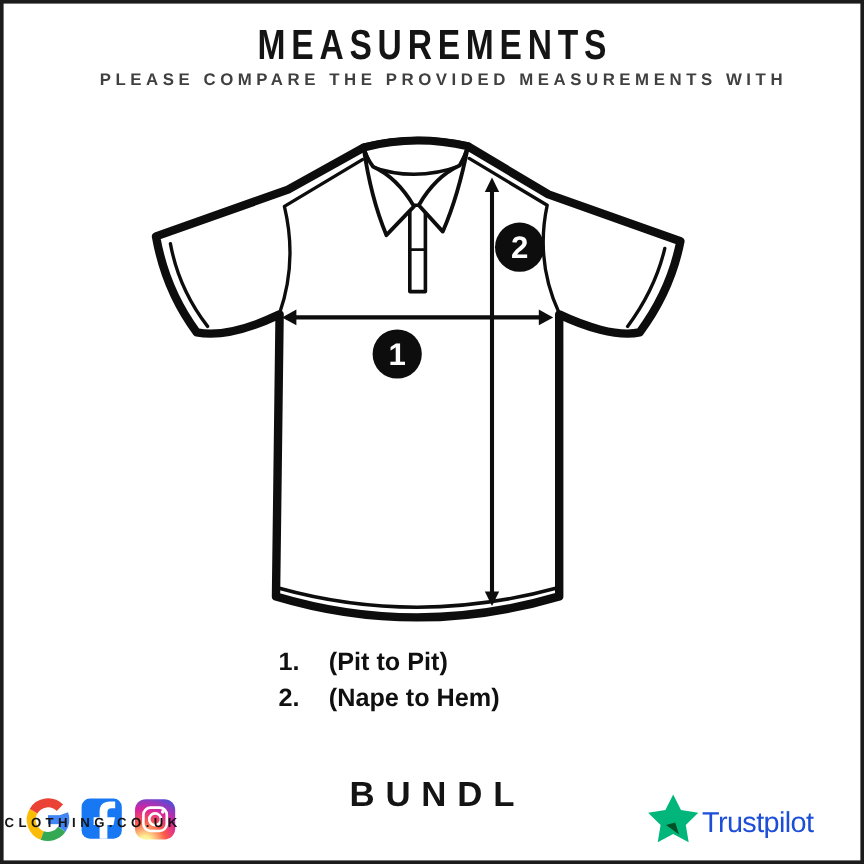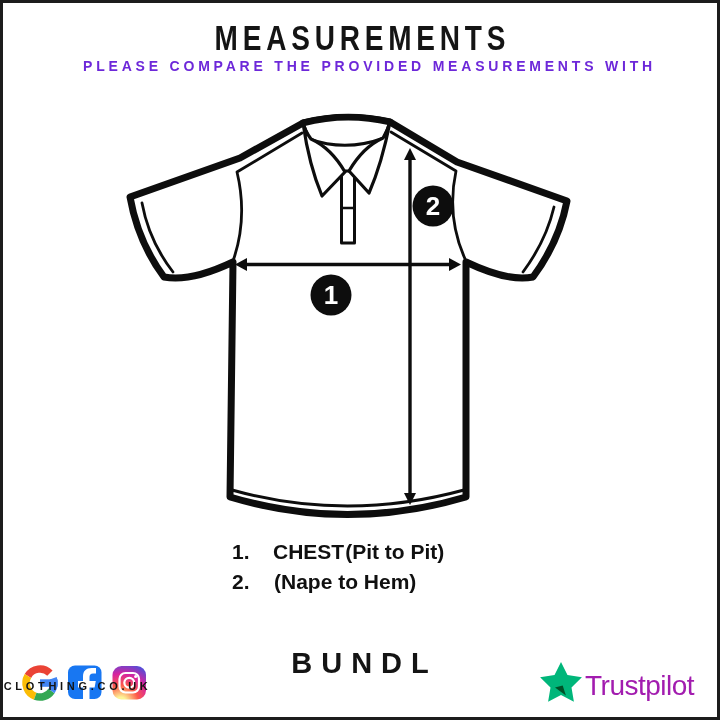--- a/index.html
+++ b/index.html
@@ -12,37 +12,37 @@
   .layer-svg{position:absolute;left:0;top:0;z-index:1;}
   .txt{position:absolute;z-index:2;white-space:nowrap;}
 
   .title{
     left:0;right:0;top:20px;text-align:center;
     font-size:35px;font-weight:bold;letter-spacing:6px;padding-left:6px;
     transform:scaleX(0.80);line-height:35px;color:#141414;
   }
   .subtitle{
     left:0;right:0;text-align:center;font-size:14px;font-weight:bold;
-    letter-spacing:3.8px;padding-left:19px;line-height:16px;color:#6d28d9;
+    letter-spacing:3.8px;padding-left:19px;line-height:16px;color:#404040;
   }
   .subtitle.l1{top:58px;}
   .subtitle.l2{top:79px;}
 
   .legend{position:absolute;left:232px;top:537px;z-index:2;}
   .legend-row{display:flex;font-size:21px;font-weight:bold;line-height:30px;color:#101010;}
   .legend-num{width:41px;}
   .legend-detail{margin-left:1px;}
 
   .brand{left:0;right:0;top:646px;text-align:center;font-weight:bold;
     font-size:29px;letter-spacing:9px;padding-left:9px;line-height:34px;color:#141414;}
   .brand-domain{left:0;right:0;top:680px;text-align:left;font-weight:bold;
     font-size:11px;letter-spacing:3.7px;padding-left:3.7px;line-height:12px;color:#141414;}
 
-  .trustpilot-label{left:585px;top:671px;font-size:28px;font-weight:500;
-    letter-spacing:-0.5px;color:#a21caf;line-height:30px;}
+  .trustpilot-label{left:585px;top:671px;font-size:24px;font-weight:500;
+    letter-spacing:-0.5px;color:#1d4ed8;line-height:30px;}
 </style>
 </head>
 <body>
 
 <div class="stage">
 
   <svg class="layer-svg" width="720" height="720" viewBox="0 0 720 720">
     <defs>
       <radialGradient id="igGrad" cx="0.25" cy="1.1" r="1.4">
         <stop offset="0" stop-color="#FDF497"></stop>
@@ -138,21 +138,20 @@
       <path fill="#005128" d="M555,687.5 L562.7,685.5 L565.9,695.4 Z"></path>
     </g>
   </svg>
 
   <div class="txt title">MEASUREMENTS</div>
   <div class="txt subtitle l1">PLEASE COMPARE THE PROVIDED MEASUREMENTS WITH</div>
 
   <div class="legend">
     <div class="legend-row">
       <span class="legend-num">1.</span>
-      <span>CHEST</span>
       <span class="legend-detail">(Pit to Pit)</span>
     </div>
     <div class="legend-row">
       <span class="legend-num">2.</span>
       <span class="legend-detail">(Nape to Hem)</span>
     </div>
   </div>
 
   <div class="txt brand">BUNDL</div>
   <div class="txt brand-domain">CLOTHING.CO.UK</div>

